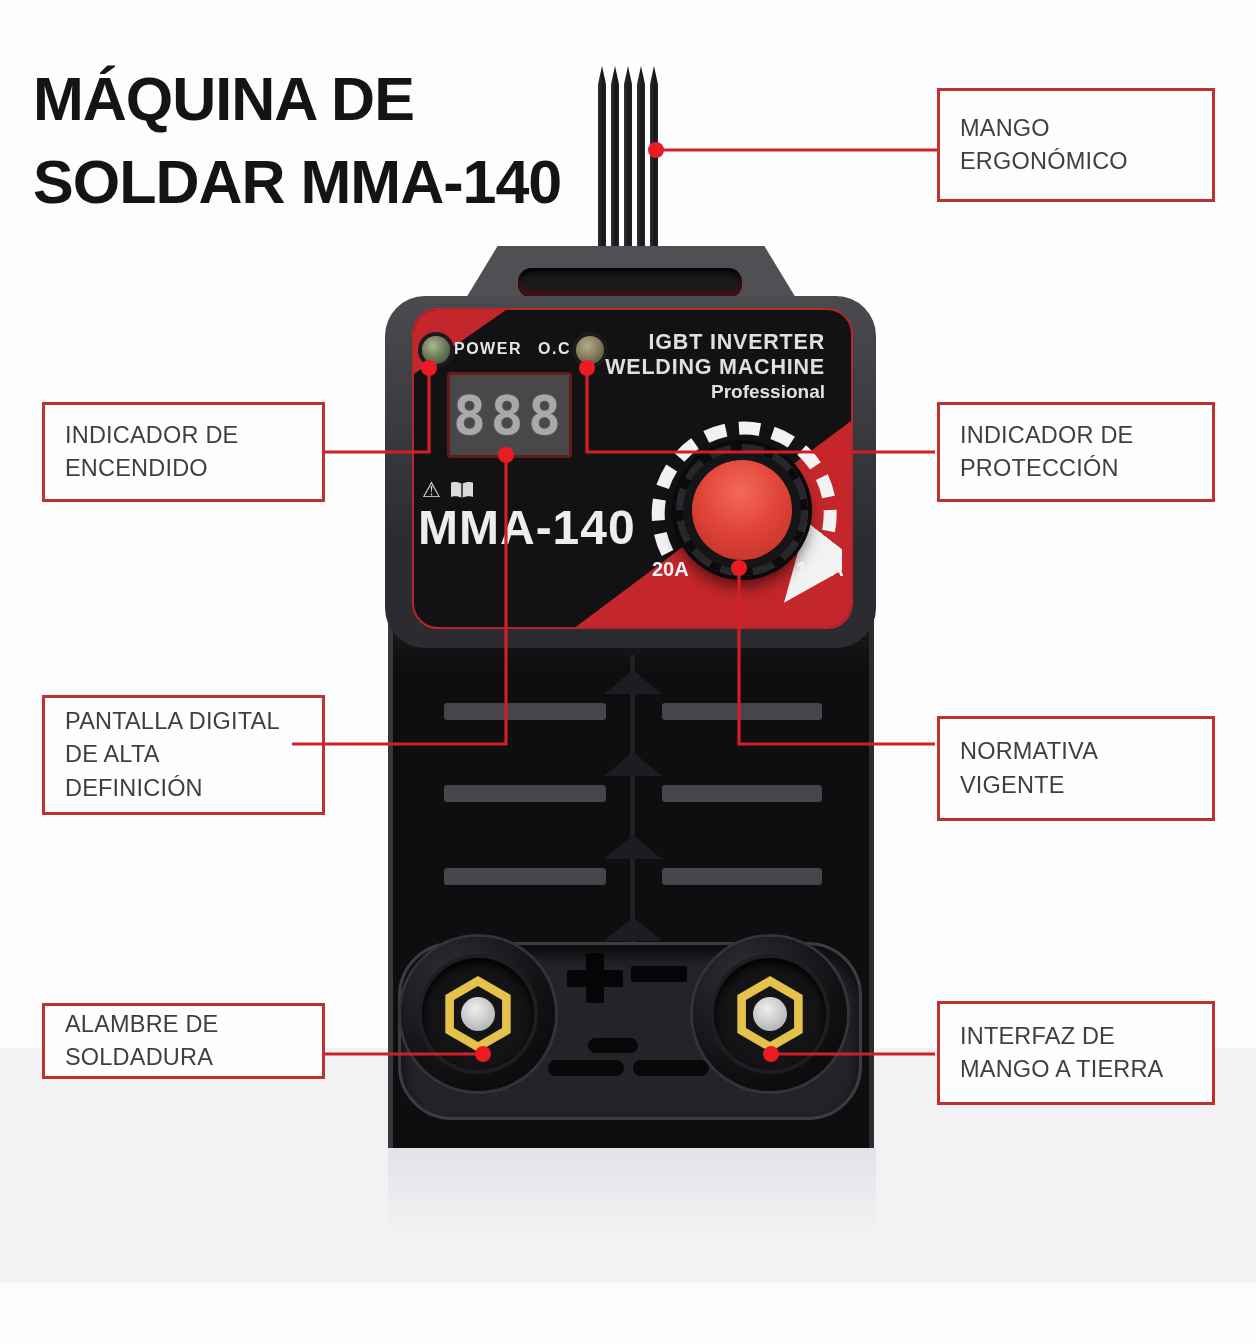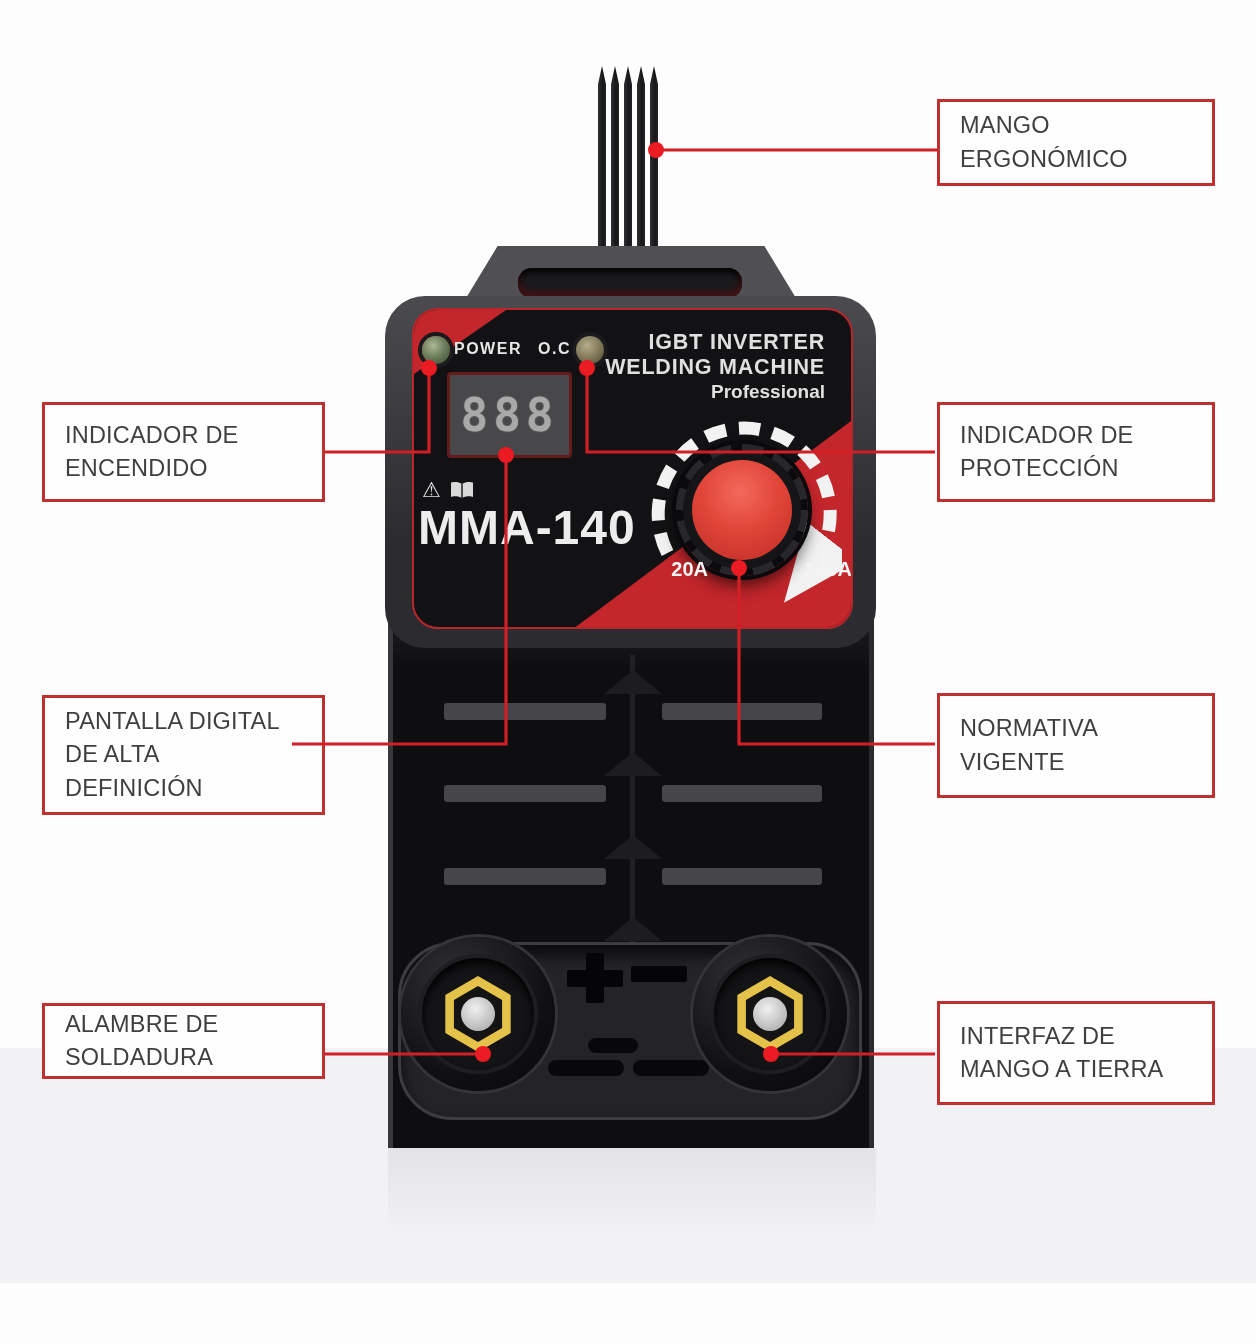--- a/index.html
+++ b/index.html
@@ -37,35 +37,35 @@
   .corner-tri{left:0;top:0;width:92px;height:64px;background:#c3262b;
          clip-path:polygon(0 0,100% 0,0 100%);}
   .swoosh{left:0;top:0;width:437px;height:317px;background:#c3262b;
          clip-path:polygon(37% 100%,100% 35%,100% 100%);}
   .led{width:28px;height:28px;border-radius:50%;box-shadow:0 0 0 4px #1b1b1d;}
   .led-power{left:8px;top:26px;background:radial-gradient(circle at 40% 35%,#aeb894,#6d7f5c 45%,#39442f);}
   .led-oc{left:162px;top:26px;background:radial-gradient(circle at 40% 35%,#b4ac8a,#877f5e 45%,#4a452f);}
   .panel-label{font-size:16px;font-weight:bold;color:#e6e6e6;letter-spacing:1.5px;}
   .display{left:33px;top:62px;width:119px;height:80px;background:#48484a;border:3px solid #641b1b;
            border-radius:4px;display:flex;align-items:center;justify-content:center;}
-  .display-digits{font-family:"DejaVu Sans Mono",monospace;font-size:46px;font-weight:bold;
+  .display-digits{font-family:"DejaVu Sans Mono",monospace;font-size:54px;font-weight:bold;
            color:#a9a9a9;letter-spacing:5px;text-shadow:0 0 2px rgba(255,255,255,.25);}
   .brand{right:26px;top:20px;text-align:right;color:#e0e0e0;font-weight:bold;line-height:1.18;}
   .brand-l1,.brand-l2{font-size:21.5px;letter-spacing:.8px;}
   .brand-l3{font-size:19px;}
   .icon-row{left:8px;top:168px;display:flex;gap:8px;align-items:center;}
   .warn{font-size:21px;color:#e0e0e0;}
   .model{left:4px;top:190px;font-size:48px;font-weight:800;color:#ededed;letter-spacing:1px;}
   .knob-ring{left:262px;top:134px;width:132px;height:132px;border-radius:50%;
         background:repeating-conic-gradient(#27272b 0deg 20deg,#0b0b0d 20deg 30deg);
         box-shadow:0 0 0 4px #0a0a0c,0 10px 16px rgba(0,0,0,.6);}
   .knob-cap{left:278px;top:150px;width:100px;height:100px;border-radius:50%;
         background:radial-gradient(circle at 48% 32%,#f26a5c,#e14538 45%,#bd2c25 100%);
         box-shadow:0 0 0 9px #151517;}
-  .amp{font-size:20px;font-weight:bold;color:#f4f4f4;width:56px;text-align:right;}
+  .amp{font-size:20px;font-weight:bold;color:#f4f4f4;width:56px;text-align:left;}
 
   
   .body{left:388px;top:620px;width:486px;height:528px;box-sizing:border-box;
         background:linear-gradient(180deg,#1c1c1f 0px,#0e0e10 50px,#0e0e10);
         border-left:5px solid #38383c;border-right:5px solid #2c2c30;}
   .ridge{left:630px;top:655px;width:5px;height:300px;background:#212124;}
   .vent{height:17px;border-radius:3px;background:#45454a;}
   .chev{width:0;height:0;border-left:29px solid transparent;border-right:29px solid transparent;
         border-bottom:24px solid #1d1d21;}
 
@@ -95,20 +95,22 @@
 </style>
 </head>
 <body>
 
 <div id="canvas">
 
   <div class="abs floor"></div>
   <div class="abs floor-bottom"></div>
   <div class="abs reflection"></div>
 
+  <div class="abs title">MÁQUINA DE
+SOLDAR MMA-140</div>
 
   <div>
 
     <div>
       <div class="abs rib" style="left:598px"></div>
       <div class="abs rib" style="left:611px"></div>
       <div class="abs rib" style="left:624px"></div>
       <div class="abs rib" style="left:637px"></div>
       <div class="abs rib" style="left:650px"></div>
     </div>
@@ -194,37 +196,37 @@
         </defs>
         <path d="M 25.5,143 A 86 86 0 1 1 170,157" fill="none" stroke="#f2f2f2" stroke-width="13" stroke-dasharray="21 13" marker-end="url(#arr)"></path>
       </svg>
       <div class="abs knob-ring"></div>
       <div class="abs knob-cap"></div>
       <div class="abs amp" style="left:238px;top:248px">20A</div>
       <div class="abs amp" style="left:382px;top:248px">140A</div>
     </div>
   </div>
 
-  <div class="abs callout" style="left:937px;top:99px;width:278px;height:87px">
+  <div class="abs callout" style="left:937px;top:88px;width:278px;height:114px">
     <span class="callout-label">MANGO
 ERGONÓMICO</span>
   </div>
   <div class="abs callout" style="left:42px;top:402px;width:283px;height:100px">
     <span class="callout-label">INDICADOR DE
 ENCENDIDO</span>
   </div>
   <div class="abs callout" style="left:937px;top:402px;width:278px;height:100px">
     <span class="callout-label">INDICADOR DE
 PROTECCIÓN</span>
   </div>
   <div class="abs callout" style="left:42px;top:695px;width:283px;height:120px">
     <span class="callout-label">PANTALLA DIGITAL
 DE ALTA DEFINICIÓN</span>
   </div>
-  <div class="abs callout" style="left:937px;top:693px;width:278px;height:105px">
+  <div class="abs callout" style="left:937px;top:716px;width:278px;height:105px">
     <span class="callout-label">NORMATIVA
 VIGENTE</span>
   </div>
   <div class="abs callout" style="left:42px;top:1003px;width:283px;height:76px">
     <span class="callout-label">ALAMBRE DE
 SOLDADURA</span>
   </div>
   <div class="abs callout" style="left:937px;top:1001px;width:278px;height:104px">
     <span class="callout-label">INTERFAZ DE
 MANGO A TIERRA</span>

